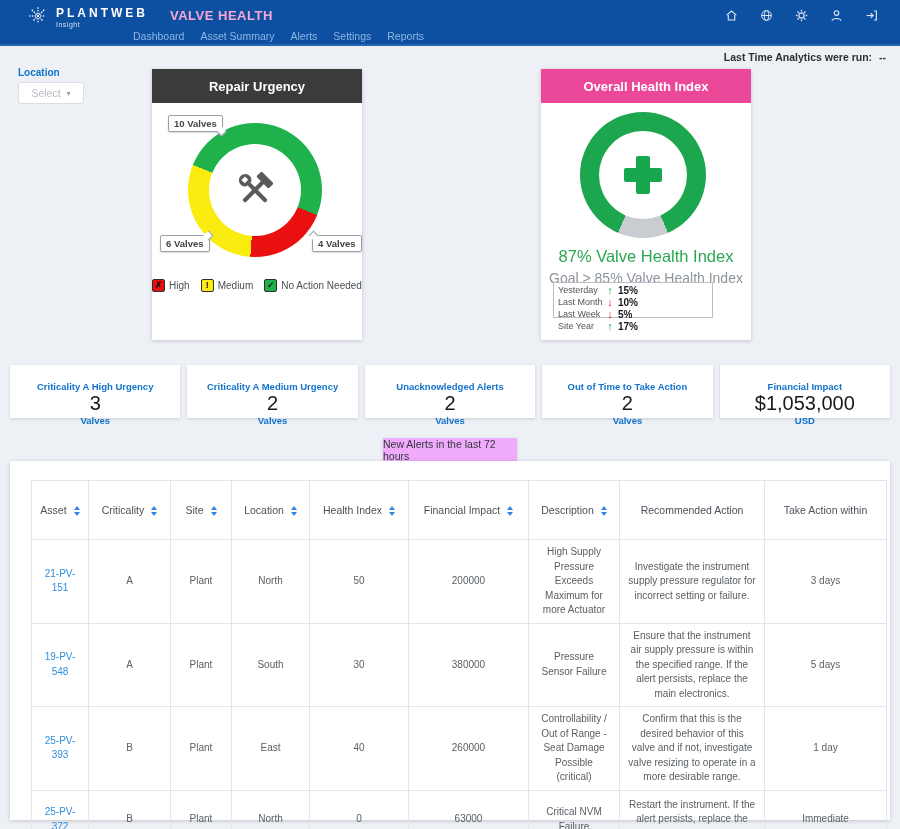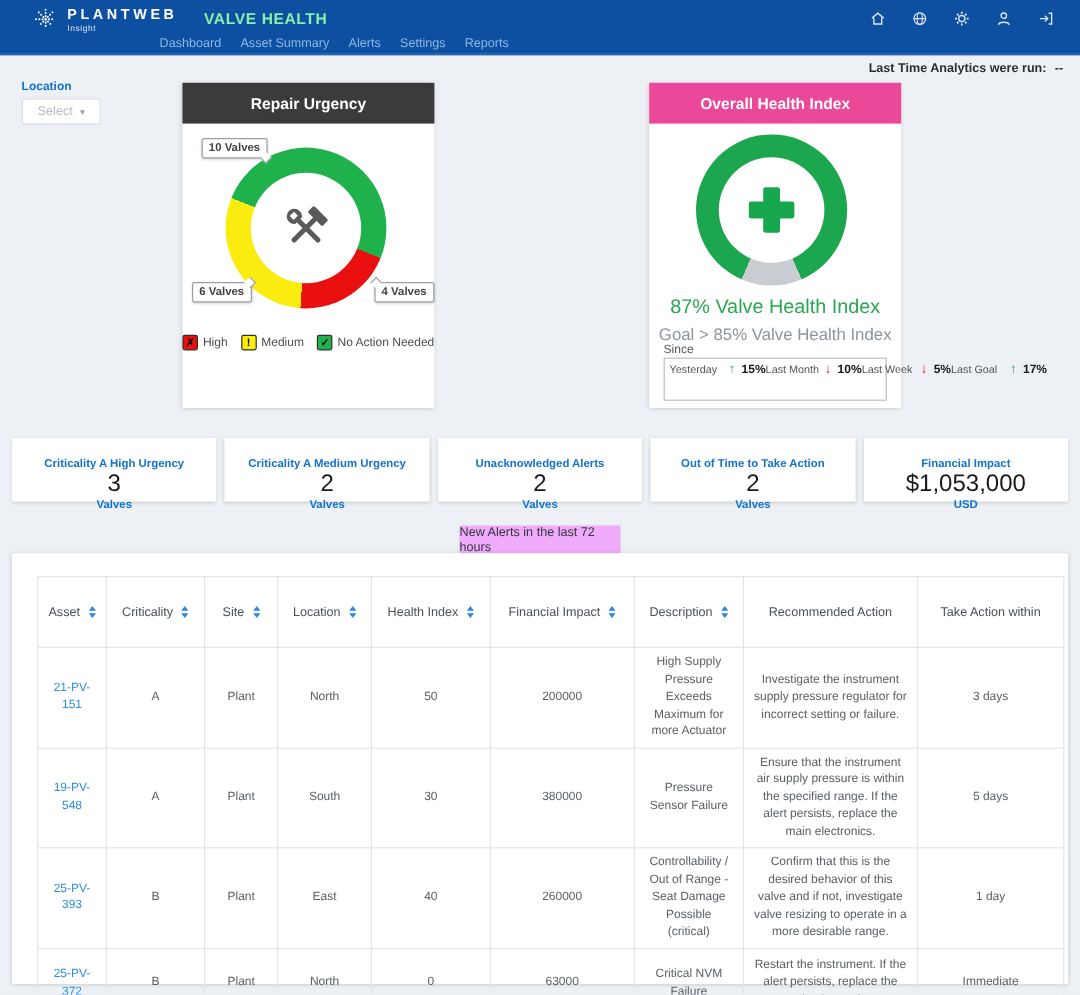--- a/index.html
+++ b/index.html
@@ -7,21 +7,21 @@
   body { font-family:"Liberation Sans", sans-serif; }
   .page { position:relative; width:900px; height:829px; background:#edf0f4; overflow:hidden; }
 
   
   .navbar { position:absolute; top:0; left:0; width:900px; height:46px; background:#0d4fa1; border-bottom:2px solid #2466b4; }
   .nav-row1 { display:flex; align-items:center; height:27px; padding:4px 14px 0 28px; }
   .logo-mark { width:20px; height:20px; margin-right:8px; flex:0 0 auto; }
   .brand { color:#fff; line-height:1; margin-right:22px; }
   .brand-name { font-size:12px; font-weight:700; letter-spacing:3px; }
   .brand-sub { display:block; font-size:7px; letter-spacing:.5px; margin-top:1px; color:#d7e4f4; }
-  .app-title { color:#86efac; font-size:13px; font-weight:700; letter-spacing:.5px; }
+  .app-title { color:#f9a8d4; font-size:13px; font-weight:700; letter-spacing:.5px; }
   .nav-icons { margin-left:auto; display:flex; gap:22px; align-items:center; padding-right:8px; }
   .nav-icons span { display:inline-flex; cursor:pointer; }
   .nav-row2 { padding-left:133px; height:17px; display:flex; align-items:center; }
   .nav-links { display:flex; gap:16px; }
   .nav-links a { color:#8db6e4; font-size:10.5px; text-decoration:none; cursor:pointer; }
 
   .analytics-note { position:absolute; top:51px; right:14px; font-size:10.5px; font-weight:700; color:#2b2f33; }
   .analytics-note .val { font-weight:700; color:#2b2f33; margin-left:4px; }
 
   
@@ -60,22 +60,22 @@
   .health-card .panel-header { background:#ec4899; }
   .health-donut { left:39px; top:43px; width:126px; height:126px; }
   .health-donut .hole { inset:19px; }
   .plus { position:relative; width:38px; height:38px; }
   .plus::before, .plus::after { content:""; position:absolute; background:#17a74e; border-radius:2px; }
   .plus::before { left:12px; top:0; width:14px; height:38px; }
   .plus::after { left:0; top:12px; width:38px; height:14px; }
   .hx-value { position:absolute; left:0; top:178px; width:100%; text-align:center; font-size:16.5px; color:#2aa751; }
   .hx-goal { position:absolute; left:0; top:201px; width:100%; text-align:center; font-size:14px; color:#8d949c; }
   .hx-since { position:absolute; left:12px; top:217px; font-size:10px; color:#555; }
-  .hx-box { position:absolute; left:12px; top:229px; width:186px; height:36px; border:1px solid #b9bfc6; background:#fff;
-    display:grid; grid-template-columns:1fr 1fr 1fr 1fr; grid-template-rows:1fr 1fr; padding:1px 4px; }
+  .hx-box { position:absolute; left:12px; top:213px; width:160px; height:36px; border:1px solid #b9bfc6; background:#fff;
+    display:grid; grid-template-columns:1fr; grid-template-rows:1fr 1fr; padding:1px 4px; }
   .hx-stat { display:flex; align-items:center; font-size:9px; color:#555; }
   .hx-stat .per { width:46px; }
   .hx-stat .arw { font-size:11px; font-weight:700; width:12px; text-align:center; }
   .hx-stat .val { font-size:10px; font-weight:700; color:#16191c; margin-left:2px; }
 
   
   .kpi-row { position:absolute; left:10px; top:365px; width:880px; display:flex; gap:7px; }
   .kpi { flex:1; background:#fff; box-shadow:0 1px 3px rgba(0,0,0,.15); height:53px; text-align:center; padding-top:16px; cursor:pointer; }
   .kpi .t { font-size:9.5px; font-weight:700; color:#1273cc; }
   .kpi .n { font-size:20px; color:#17191b; line-height:1.15; }
@@ -250,21 +250,21 @@
         <span class="per">Last Month</span>
         <span class="arw" style="color: rgb(224, 18, 18);">↓</span>
         <span class="val">10%</span>
       </div>
       <div class="hx-stat">
         <span class="per">Last Week</span>
         <span class="arw" style="color: rgb(224, 18, 18);">↓</span>
         <span class="val">5%</span>
       </div>
       <div class="hx-stat">
-        <span class="per">Last Goal</span>
+        <span class="per">Site Year</span>
         <span class="arw" style="color: rgb(28, 166, 77);">↑</span>
         <span class="val">17%</span>
       </div>
     </div>
   </div>
 
   <div class="kpi-row">
     <div class="kpi">
       <div class="t">Criticality A High Urgency</div>
       <div class="n">3</div>

